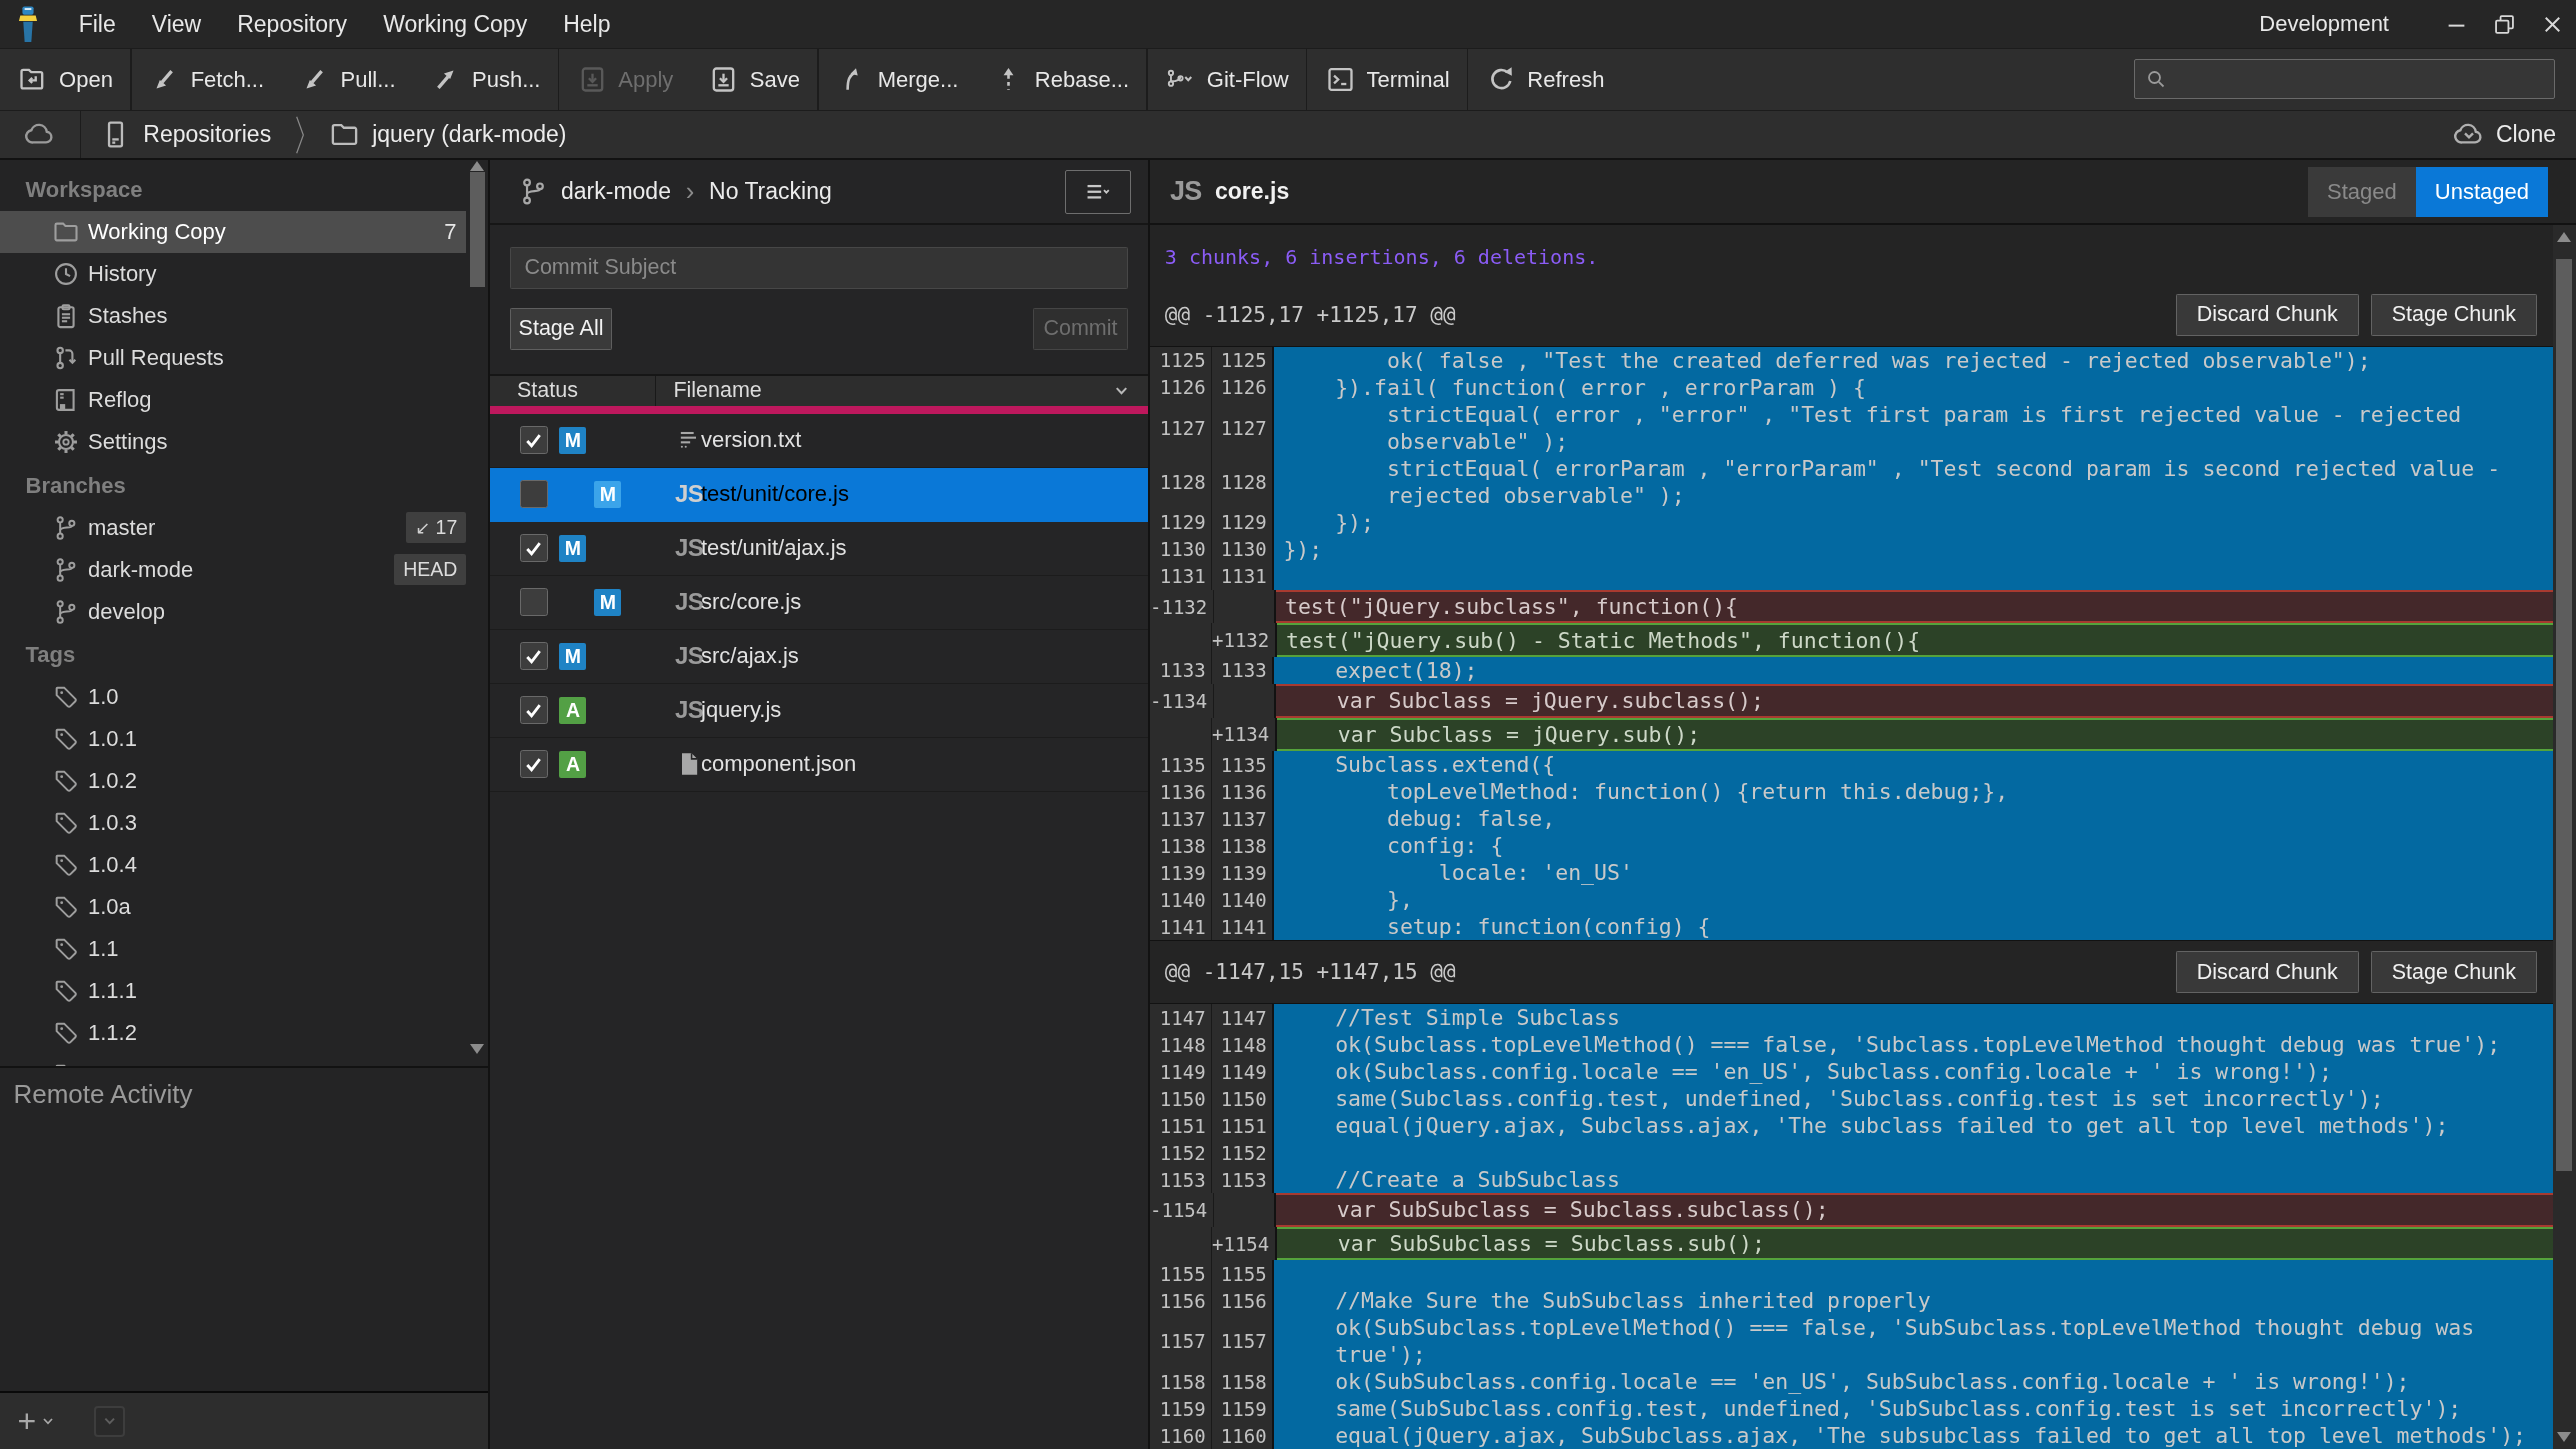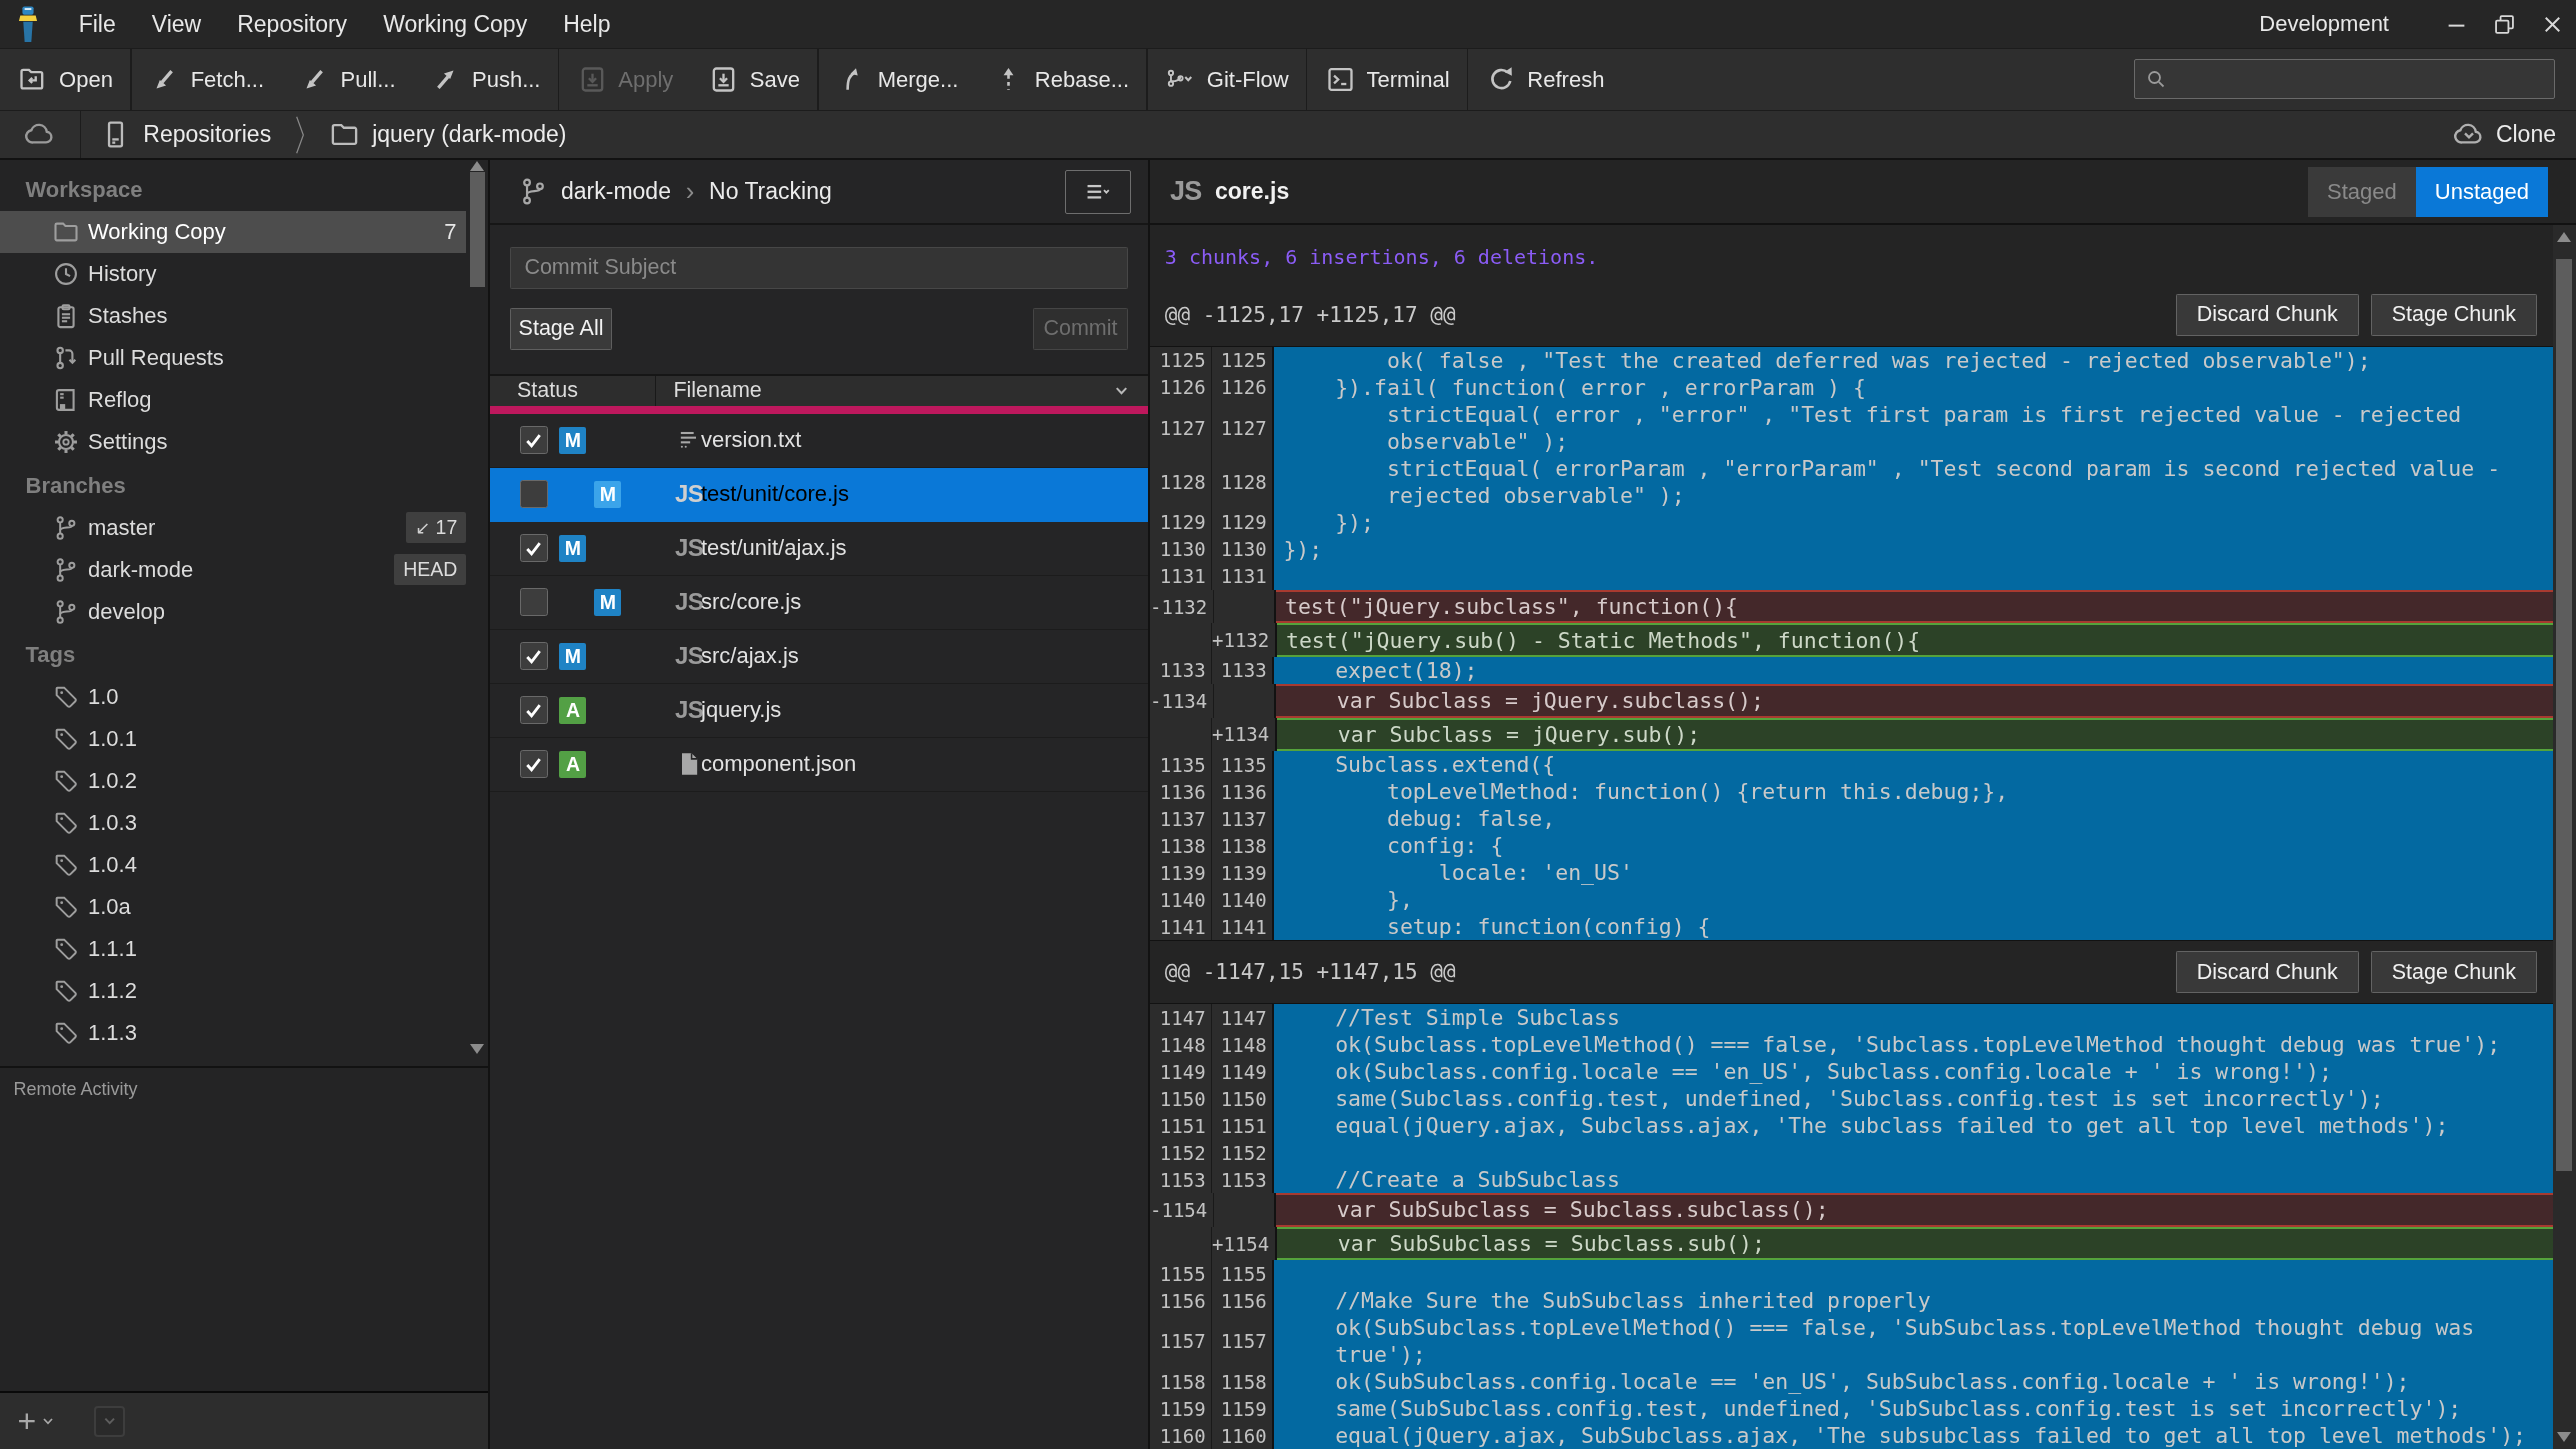--- a/index.html
+++ b/index.html
@@ -63,21 +63,21 @@
   .badge-boxed { margin-left:auto; background:#3f3f3f; color:#dcdcdc; font-size:19.5px;
                  padding:4px 8.7px; border-radius:2px; display:flex; align-items:center; gap:5.4px; }
   .badge-boxed .bicon { font-size:18px; color:#cfcfcf; }
   .sidebar-scrollbar { position:absolute; right:2px; top:0; width:17.4px; height:906px; }
   .sb-thumb { position:absolute; left:1.3px; top:12px; width:14.8px; height:115px; background:#5d5d5d; }
   .tri-up { width:0; height:0; border-left:7.4px solid transparent; border-right:7.4px solid transparent;
             border-bottom:10px solid #8c8c8c; position:absolute; left:1.3px; top:1.3px; }
   .tri-down { width:0; height:0; border-left:7.4px solid transparent; border-right:7.4px solid transparent;
               border-top:10px solid #8c8c8c; position:absolute; left:1.3px; bottom:4px; }
   .remote-activity { height:325px; border-top:2px solid #121212; padding:10.7px 0 0 13.4px; }
-  .remote-activity .section-title { padding:0; font-weight:normal; color:#9a9a9a; font-size:18px; }
+  .remote-activity .section-title { padding:0; font-weight:normal; color:#9a9a9a; font-size:26px; }
   .sidebar-bottombar { height:58px; border-top:2.7px solid #0a0a0a; background:#2d2d2d;
                        display:flex; align-items:center; }
   .plus-btn { display:flex; align-items:center; margin-left:17.4px; color:#a8a8a8; }
   .plus-btn .plus { font-size:32px; line-height:27px; }
   .plus-btn .chev { font-size:16px; margin-left:4px; color:#a8a8a8; }
   .checkbox-menu-btn { margin-left:38px; width:31px; height:31px; border:2px solid #3d3d3d;
                        border-radius:4px; background:#2a2a2a; display:flex; align-items:center;
                        justify-content:center; color:#5e5e5e; font-size:17.4px; }
 
   
@@ -555,20 +555,29 @@
             </span>
             <span class="label">1.0a</span>
           </div>
           <div class="side-item">
             <span class="icon" data-icon="tag-icon">
               <svg viewBox="0 0 24 24" fill="none" stroke="currentColor" stroke-width="1.7">
                 <path d="M4 4.6v5.8l9.6 9.6a1.4 1.4 0 0 0 2 0l4.4-4.4a1.4 1.4 0 0 0 0-2L10.4 4H4.6A.6.6 0 0 0 4 4.6z"></path>
                 <circle cx="8.3" cy="8.3" r="1.2" fill="currentColor" stroke="none"></circle>
               </svg>
             </span>
+            <span class="label">1.1</span>
+          </div>
+          <div class="side-item">
+            <span class="icon" data-icon="tag-icon">
+              <svg viewBox="0 0 24 24" fill="none" stroke="currentColor" stroke-width="1.7">
+                <path d="M4 4.6v5.8l9.6 9.6a1.4 1.4 0 0 0 2 0l4.4-4.4a1.4 1.4 0 0 0 0-2L10.4 4H4.6A.6.6 0 0 0 4 4.6z"></path>
+                <circle cx="8.3" cy="8.3" r="1.2" fill="currentColor" stroke="none"></circle>
+              </svg>
+            </span>
             <span class="label">1.1.1</span>
           </div>
           <div class="side-item">
             <span class="icon" data-icon="tag-icon">
               <svg viewBox="0 0 24 24" fill="none" stroke="currentColor" stroke-width="1.7">
                 <path d="M4 4.6v5.8l9.6 9.6a1.4 1.4 0 0 0 2 0l4.4-4.4a1.4 1.4 0 0 0 0-2L10.4 4H4.6A.6.6 0 0 0 4 4.6z"></path>
                 <circle cx="8.3" cy="8.3" r="1.2" fill="currentColor" stroke="none"></circle>
               </svg>
             </span>
             <span class="label">1.1.2</span>

